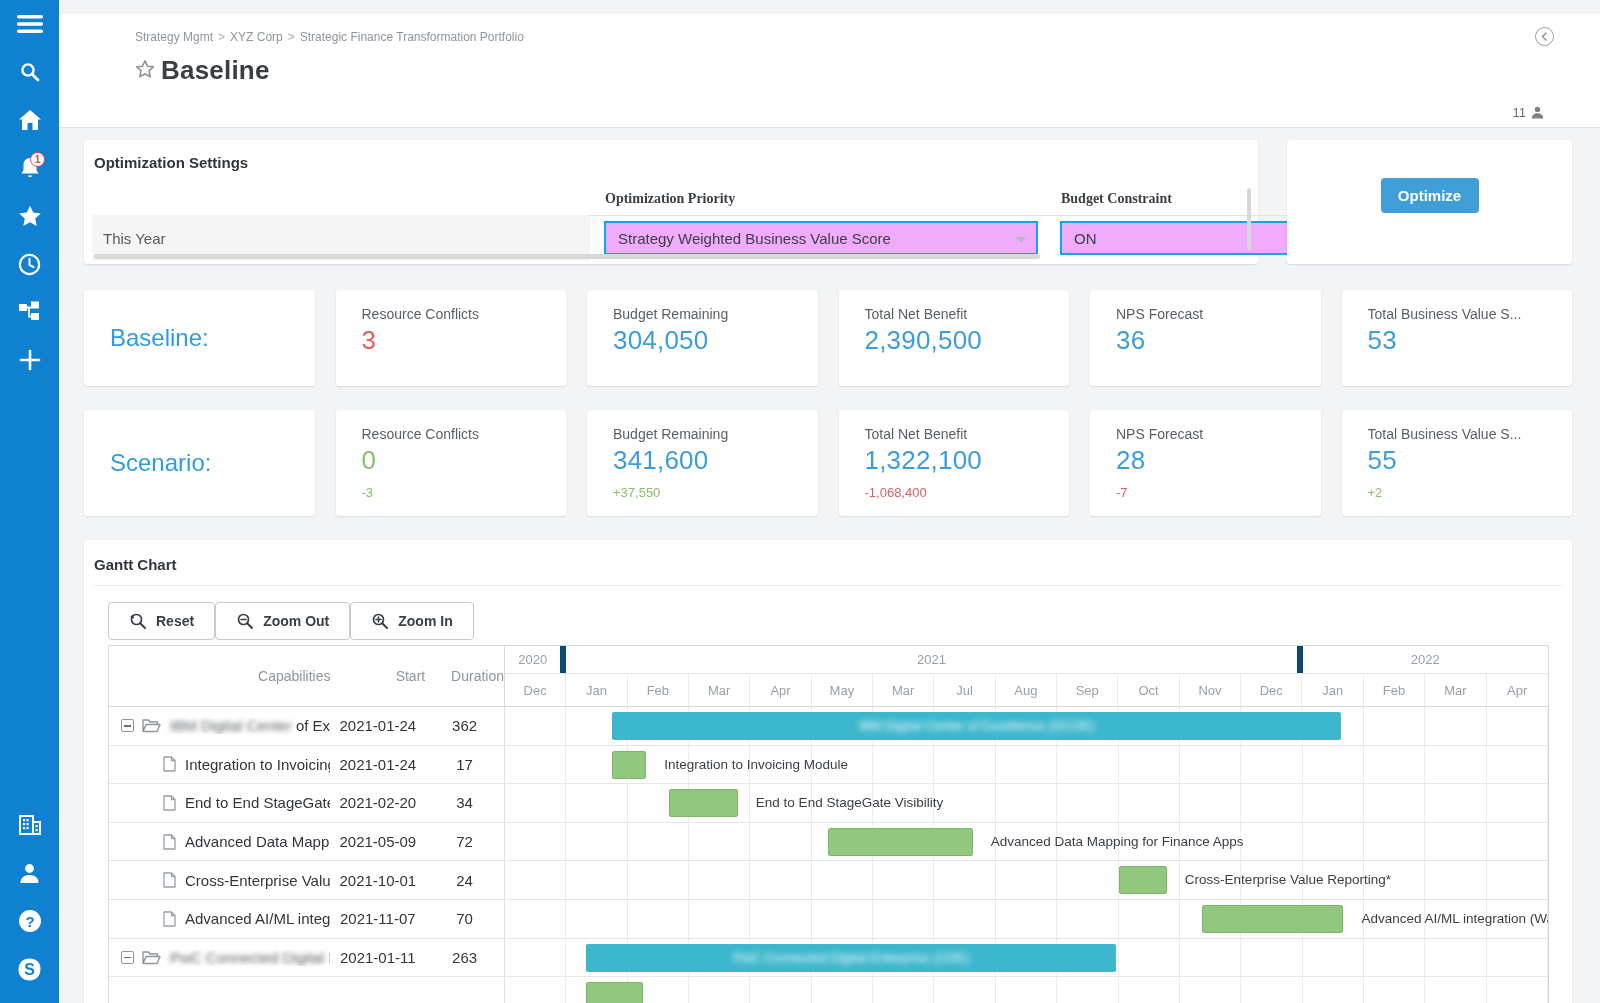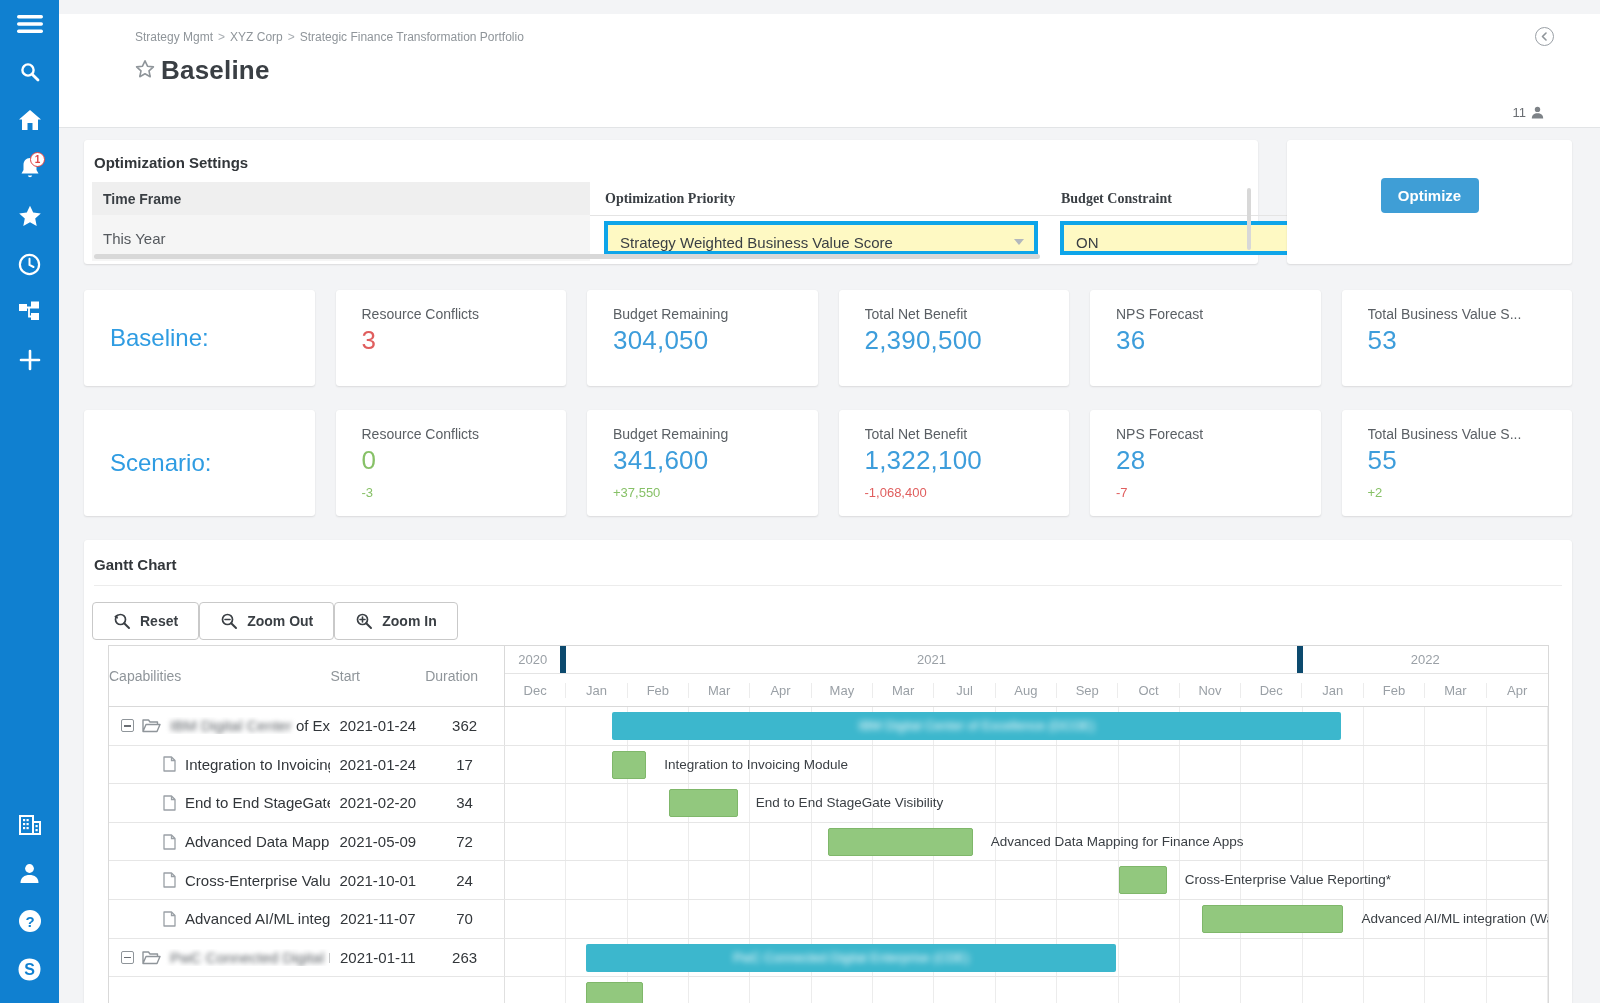--- a/index.html
+++ b/index.html
@@ -38,21 +38,21 @@
 
   
   .settings-card { left:84px; top:140px; width:1174px; height:124px; }
   .settings-title { position:absolute; left:10px; top:14px; font-size:15px; font-weight:bold; color:#32363a; }
   .tf-head { position:absolute; left:8px; top:42px; width:498px; height:33px; background:#efefef; display:flex; align-items:center;
              padding-left:11px; font-size:14px; font-weight:bold; color:#3a3f44; }
   .tf-val  { position:absolute; left:8px; top:75px; width:498px; height:46px; background:#f5f5f5; display:flex; align-items:center;
              padding-left:11px; font-size:15px; color:#55595e; }
   .col-head { position:absolute; top:42px; height:33px; display:flex; align-items:center; font-size:14px; font-weight:bold; color:#3a3f44;font-family:Liberation Serif, serif; }
   .head-sep { position:absolute; left:8px; top:75px; width:1234px; height:0; border-top:1px solid #e4e4e4; }
-  .sel { position:absolute; top:81px; height:34px; background:#fef9c3; border:4px solid #0ea5e9; display:flex; align-items:flex-end;
+  .sel { position:absolute; top:81px; height:34px; background:#f0abfc; border:2px solid #0ea5e9; display:flex; align-items:center;
          padding:0 26px 0 12px; font-size:15px; color:#3a3f44; cursor:pointer; }
   .sel::after { content:""; position:absolute; right:10px; top:14px; border-left:5px solid transparent; border-right:5px solid transparent;
                 border-top:6px solid #b3b8bd; }
   .hscroll { position:absolute; left:10px; top:114px; width:946px; height:5px; border-radius:3px; background:#d8d8d8; cursor:pointer; }
   .vscroll { position:absolute; left:1163px; top:48px; width:4px; height:62px; border-radius:2px; background:#d8d8d8; cursor:pointer; }
 
   .optimize-card { left:1287px; top:140px; width:285px; height:124px; }
   .optimize-btn { position:absolute; left:50%; top:38px; transform:translateX(-50%); width:98px; height:35px; background:var(--button-blue);
                   border:none; border-radius:4px; color:#fff; font-size:15px; font-weight:bold; font-family:"Liberation Sans", sans-serif; cursor:pointer; }
 
@@ -65,35 +65,35 @@
   .m-rowlabel span { font-size:24px; color:#2f9ce2; }
   .m-name { font-size:14px; color:#5a5f64; margin-bottom:3px; white-space:nowrap; overflow:hidden; }
   .m-value { font-size:26px; letter-spacing:.2px; }
   .m-delta { font-size:13px; margin-top:9px; }
   .v-blue { color:var(--value-blue); } .v-red { color:var(--red); } .v-green { color:var(--green); }
 
   
   .gantt-card { left:84px; top:540px; width:1488px; height:520px; }
   .gantt-title { position:absolute; left:10px; top:16px; font-size:15px; font-weight:bold; color:#32363a; }
   .gantt-divider { position:absolute; left:10px; top:45px; width:1468px; border-top:1px solid #ececec; }
-  .gantt-btns { position:absolute; left:8px; top:62px; display:flex; }
+  .gantt-btns { position:absolute; left:24px; top:62px; display:flex; }
   .g-btn { height:38px; background:#fff; border:1px solid #c9c9c9; border-radius:4px; display:flex; align-items:center; gap:9px;
            padding:0 20px; font-size:14px; font-weight:bold; color:#3a3f44; cursor:pointer; margin-right:0; }
   .g-btn + .g-btn { margin-left:0; }
 
   .g-table { position:absolute; left:24px; top:105px; width:1441px; border:1px solid #d9d9d9; background:#fff; }
   .g-head { display:flex; height:61px; border-bottom:1px solid #d9d9d9; }
   .g-head-left { width:396px; border-right:1px solid #d9d9d9; display:flex; align-items:center; }
-  .g-head-left .hc { font-size:14px; color:#8f959a; text-align:left; }
+  .g-head-left .hc { font-size:14px; color:#8f959a; text-align:right; }
   .hc-cap { width:222px; } .hc-start { width:95px; } .hc-dur { width:79px; }
   .g-head-right { width:1043px; }
   .g-years { display:flex; height:28px; border-bottom:1px solid #e4e4e4; }
   .g-year { border-right:6px solid #0c4a6e; display:flex; align-items:center; justify-content:center; font-size:13px; color:#9aa0a6; }
   .g-year:last-child { border-right:none; }
-  .g-months { display:flex; height:32px;align-items:center; }
+  .g-months { display:flex; height:32px; }
   .g-month { width:61.35px; border-right:1px solid #ececec; display:flex; align-items:center; justify-content:center; font-size:13px; color:#9aa0a6; }
   .g-month:last-child { border-right:none; }
 
   .g-row { display:flex; height:38.6px; border-bottom:1px solid #e6e6e6; }
   .g-row-left { width:396px; border-right:1px solid #e0e0e0; display:flex; align-items:center; position:relative; }
   .g-label-zone { width:222px; display:flex; align-items:center; overflow:hidden; white-space:nowrap; }
   .g-start { width:95px; text-align:center; font-size:15px; color:#32363a; }
   .g-dur { width:79px; text-align:center; font-size:15px; color:#32363a; }
   .g-row-right { width:1043px; position:relative; overflow:hidden;
     background:repeating-linear-gradient(to right, transparent 0, transparent 60.35px, #ececec 60.35px, #ececec 61.35px); }
@@ -246,21 +246,20 @@
     <span>11</span>
     <svg width="15" height="15" viewBox="0 0 15 15">
         <circle cx="7.5" cy="4.4" r="2.7" fill="#7d8287"></circle>
         <path d="M1.8 13.5 C1.8 9.9 4.3 8.3 7.5 8.3 C10.7 8.3 13.2 9.9 13.2 13.5 Z" fill="#7d8287"></path>
       </svg>
   </div>
 </header>
 
 <section class="card settings-card">
   <div class="settings-title">Optimization Settings</div>
-  <div class="tf-head">Time Frame</div>
   <div class="head-sep"></div>
   <div class="tf-val">This Year</div>
   <div class="col-head" style="left:521px;">Optimization Priority</div>
   <div class="col-head" style="left:977px;">Budget Constraint</div>
   <div class="sel" style="left:520px; width:434px;">
     <span>Strategy Weighted Business Value Score</span>
   </div>
   <div class="sel" style="left:976px; width:269px;">
     <span>ON</span>
   </div>

